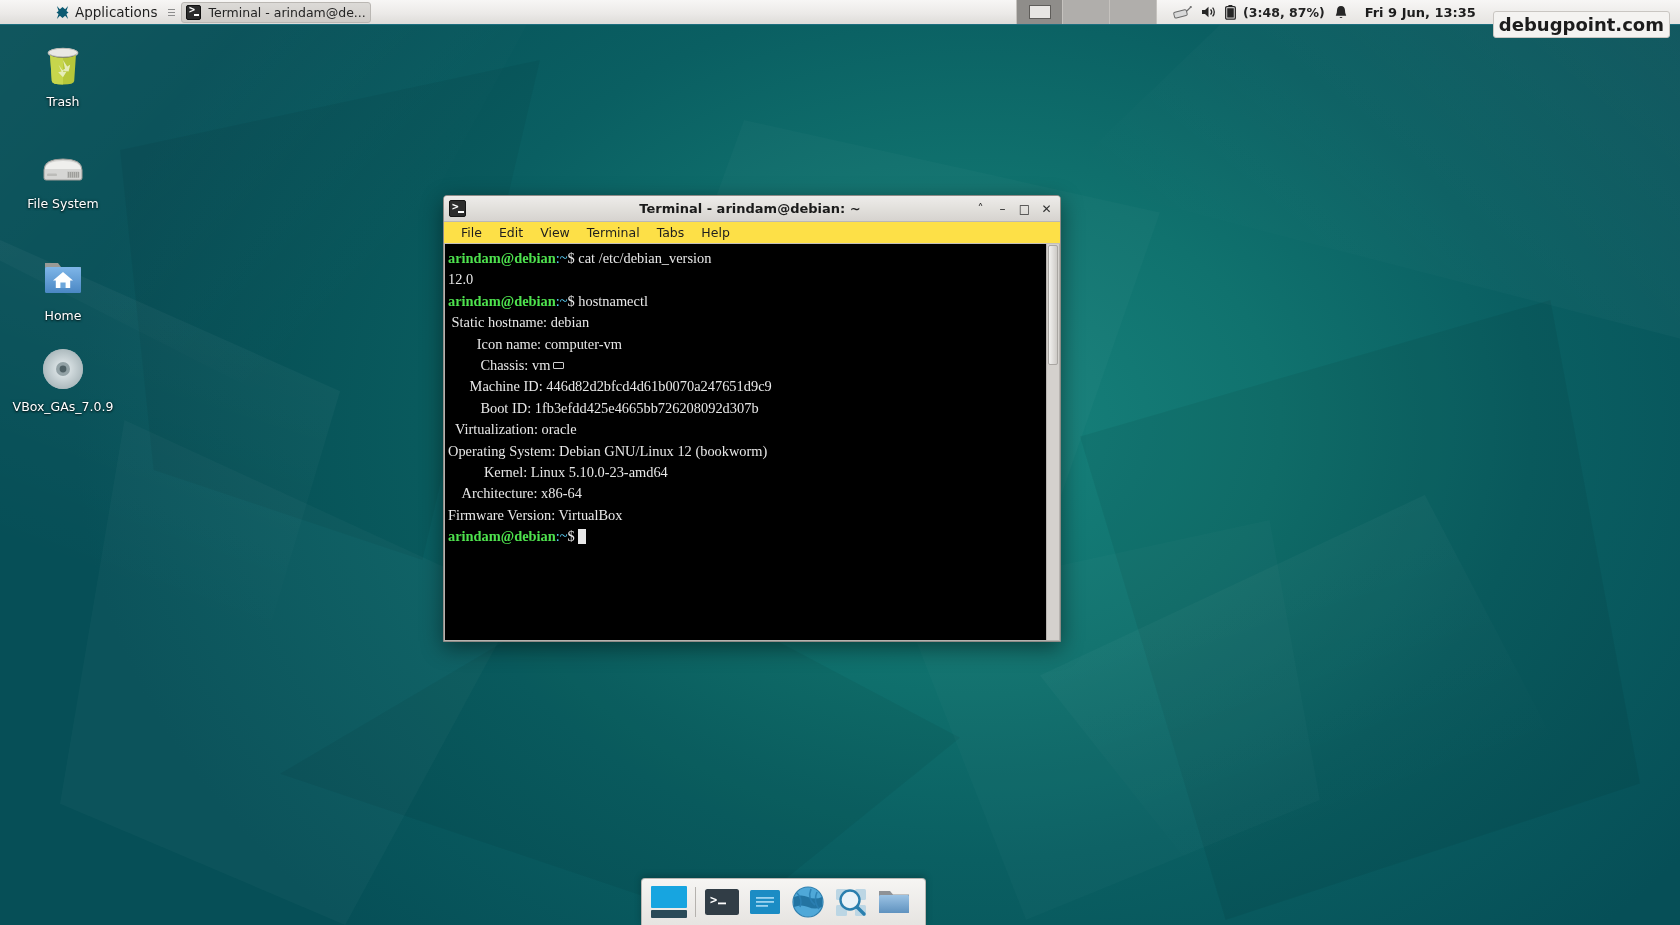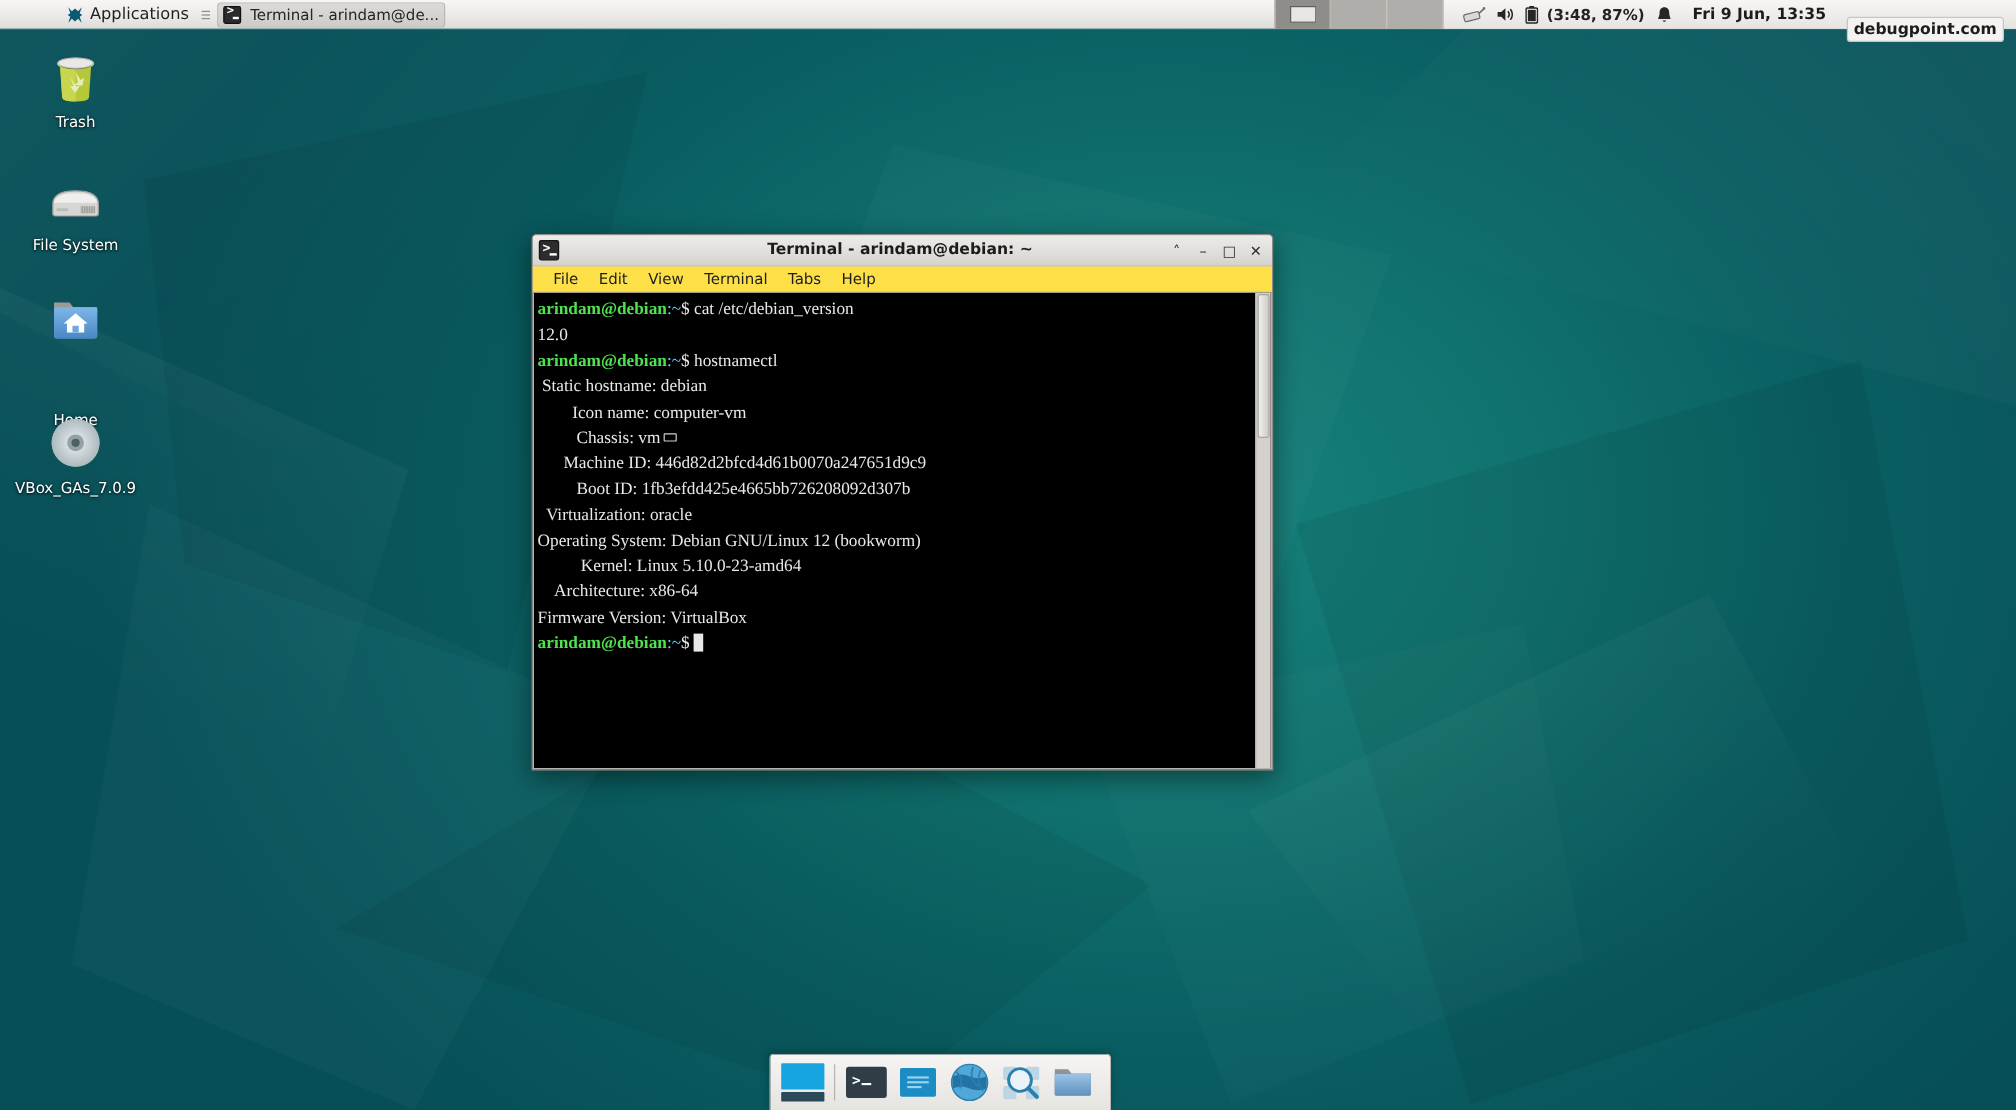--- a/index.html
+++ b/index.html
@@ -110,21 +110,21 @@
   .tray {
     display: flex; align-items: center; gap: 9px;
     padding: 0 8px 0 16px; height: 100%;
     background: linear-gradient(to bottom, #f7f6f5, #e6e4e1);
     font-weight: bold;
   }
   .tray-icon { display: block; }
   .battery-text { font-size: 12.5px; color: #232323; margin-left: -2px; }
   .clock { font-size: 13px; color: #1c1c1c; padding: 0 8px; white-space: nowrap; }
   .site-chip {
-    font-size: 13px; color: #1c1c1c;
+    font-size: 18px; color: #1c1c1c;
     border: 1px solid #c9c6c2; border-radius: 3px;
     padding: 2px 5px; background: #f4f3f1; margin-right: 2px; margin-top: 24px;
   }
 
   
   .desk-icon {
     position: absolute; width: 110px;
     display: flex; flex-direction: column; align-items: center;
     text-align: center;
   }
@@ -338,21 +338,21 @@
           <rect x="35" y="30" width="1.2" height="5.5"></rect>
         <rect x="37" y="30" width="1.2" height="5.5"></rect>
           <rect x="39" y="30" width="1.2" height="5.5"></rect>
       </g>
       <rect x="8" y="31.5" width="10" height="2.6" rx="1.2" fill="#bcbcb9"></rect>
     </svg>
   </div>
   <div class="label">File System</div>
 </div>
 
-<div class="desk-icon" style="left:8px; top:243px;gap:45px;">
+<div class="desk-icon" style="left:8px; top:254px;">
   <div class="glyph">
     <svg width="48" height="48" viewBox="0 0 48 48">
       <path d="M6 9 H19 L22 13 H42 V17 H6 Z" fill="#9a9a96"></path>
       <rect x="6" y="13" width="36" height="26" rx="2" fill="#5b9bd5"></rect>
       <rect x="6" y="13" width="36" height="26" rx="2" fill="url(#hg)"></rect>
       <defs>
           <linearGradient id="hg" x1="0" y1="0" x2="0" y2="1">
         <stop offset="0" stop-color="#7fb6e8"></stop>
             <stop offset="1" stop-color="#4a87c4"></stop>
       </linearGradient>

